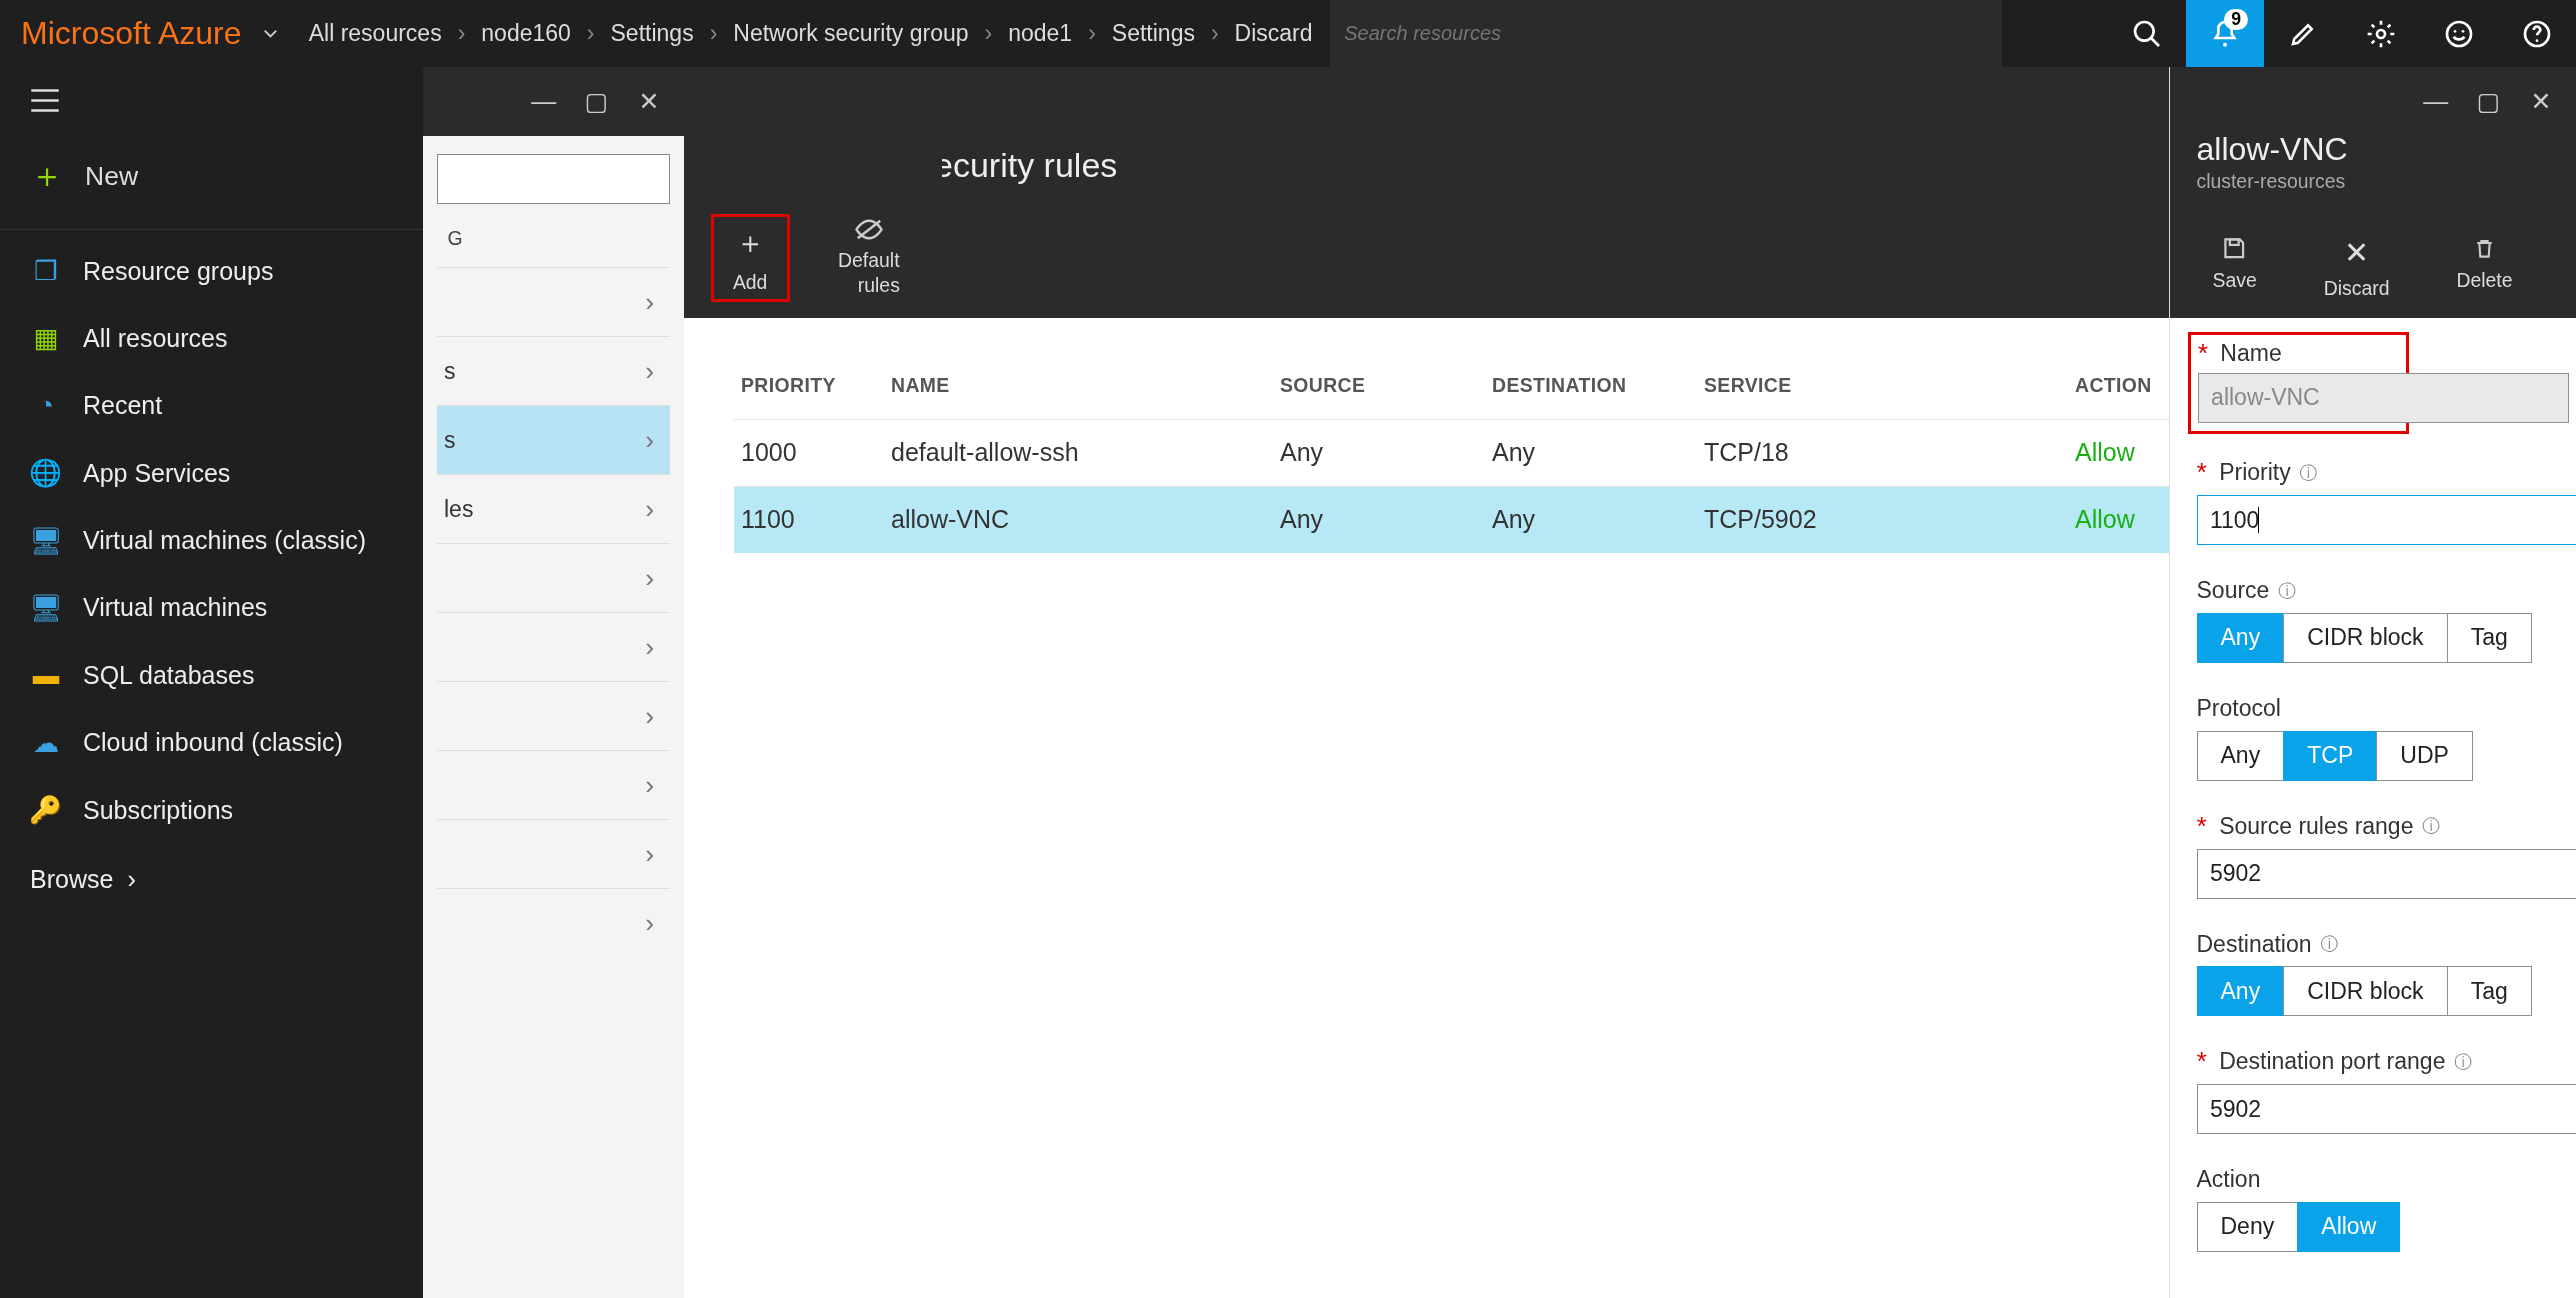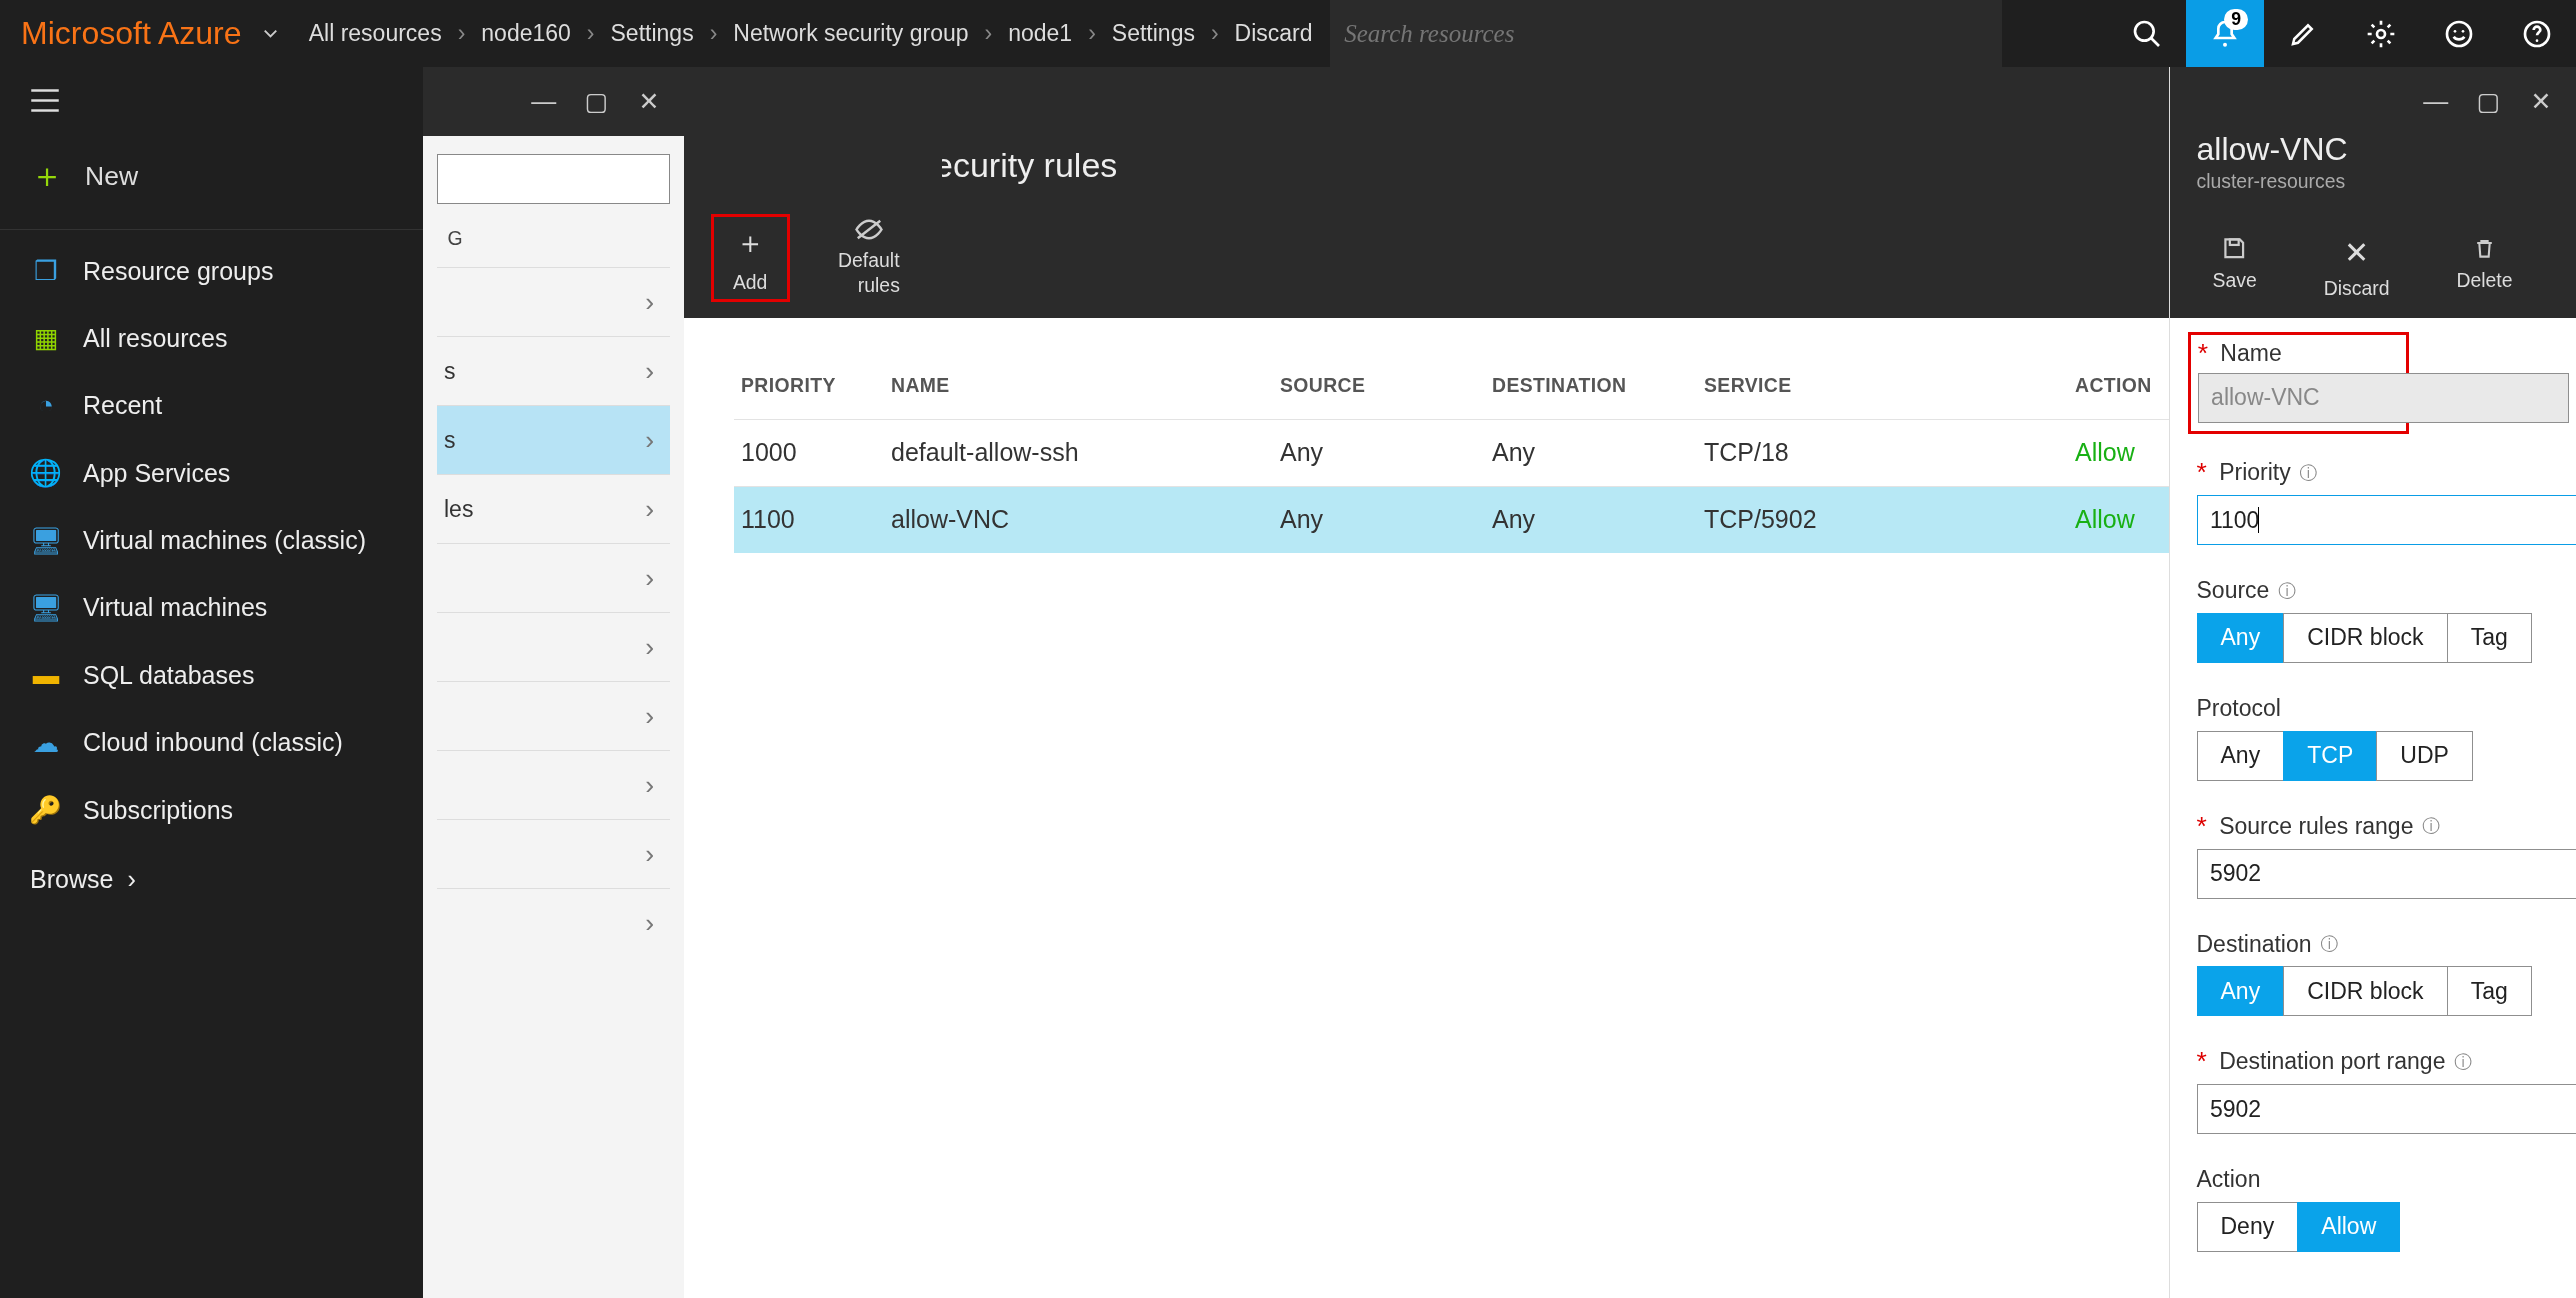--- a/index.html
+++ b/index.html
@@ -6,21 +6,21 @@
   html,body { width:2576px; height:1299px; background:#fff; overflow:hidden; }
 
   
   .topbar { position:absolute; left:0; top:0; right:0; height:67px; background:#1f1f1f; color:#ccc; display:flex; align-items:center; }
   .brand { color:#f97316; font-size:32px; font-weight:400; padding-left:21px; padding-right:17.7px; }
   .brand-chevron { color:#ccc; font-size:21px; padding-right:26.5px; }
   .breadcrumbs { display:flex; align-items:center; gap:16px; font-size:23px; color:#ddd; }
   .bc-sep { color:#888; }
   .bc-item { color:#ddd; white-space:nowrap; }
   .search-box { margin-left:17.7px; height:67px; width:672px; background:#2b2b2b; display:flex; align-items:center; padding:0 14px; }
-  .search-box input { background:transparent; border:none; outline:none; color:#aaa; font-size:25px; font-style:italic; width:100%;font-family:Liberation Serif, serif; }
+  .search-box input { background:transparent; border:none; outline:none; color:#aaa; font-size:20px; font-style:italic; width:100%; }
   .top-icons { margin-left:auto; display:flex; height:67px; }
   .top-icon { width:78px; height:67px; display:flex; align-items:center; justify-content:center; color:#fff; font-size:30px; position:relative; }
   .top-icon.blue { background:#0a9de6; }
   .bell-badge { position:absolute; top:8.8px; right:16px; background:#fff; color:#000; border-radius:12.4px; font-size:17.7px; padding:0 7px; font-weight:600; }
 
   
   .sidebar { position:absolute; left:0; top:67px; bottom:0; width:423px; background:#1f1f1f; color:#ddd; }
   .hamburger { padding:21px 30px; color:#ddd; font-size:30px; }
   .new-row { display:flex; align-items:center; gap:21px; padding:19.4px 30px 30px 30px; border-bottom:0.9px solid #333; }
   .plus-green { color:#95d80a; font-size:34px; font-weight:300; }

